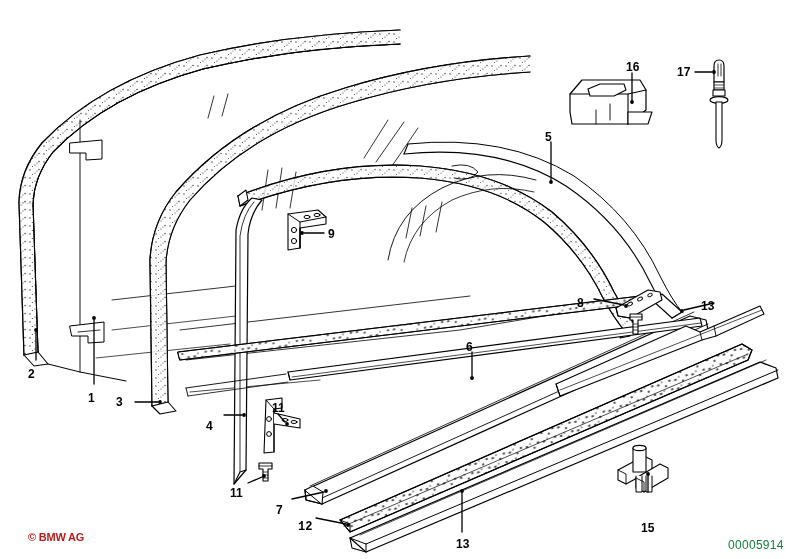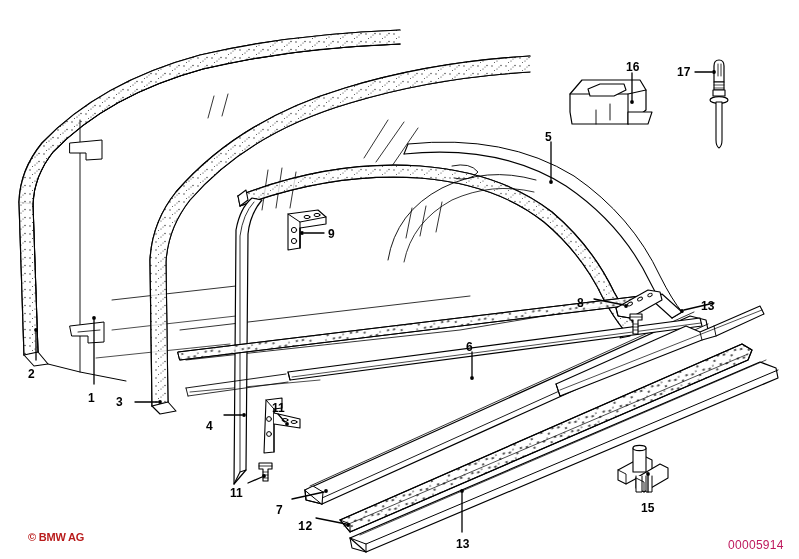--- a/index.html
+++ b/index.html
@@ -45,21 +45,21 @@
     letter-spacing: -0.2px;
     color: #b91c1c;
     white-space: nowrap;
   }
   #drawing-number {
     position: absolute;
     left: 728px;
     top: 538px;
     font-family: "Liberation Sans", sans-serif;
     font-size: 12px;
-    color: #be185d;
+    color: #15803d;
     letter-spacing: 0.3px;
     white-space: nowrap;
   }
 </style>
 </head>
 <body>
 
 <div id="page">
 
   <svg id="diagram-svg" viewBox="0 0 799 559" xmlns="http://www.w3.org/2000/svg">
@@ -368,21 +368,21 @@
       <div class="callout" style="left: 545px; top: 131px;">5</div>
       <div class="callout" style="left: 466px; top: 341px;">6</div>
       <div class="callout" style="left: 276px; top: 504px;">7</div>
       <div class="callout" style="left: 577px; top: 297px;">8</div>
       <div class="callout" style="left: 328px; top: 228px;">9</div>
       <div class="callout" style="left: 272px; top: 402px;">11</div>
       <div class="callout" style="left: 230px; top: 487px;">11</div>
       <div class="callout" style="left: 298px; top: 521px; font-family: Liberation Mono, monospace;">12</div>
       <div class="callout" style="left: 701px; top: 300px;">13</div>
       <div class="callout" style="left: 456px; top: 538px;">13</div>
-      <div class="callout" style="left: 641px; top: 502px;">15</div>
+      <div class="callout" style="left: 641px; top: 522px;">15</div>
       <div class="callout" style="left: 626px; top: 61px;">16</div>
       <div class="callout" style="left: 677px; top: 66px;">17</div>
     </div>
 
   <div id="copyright">© BMW AG</div>
   <div id="drawing-number">00005914</div>
 
 </div>
 
 </body></html>

